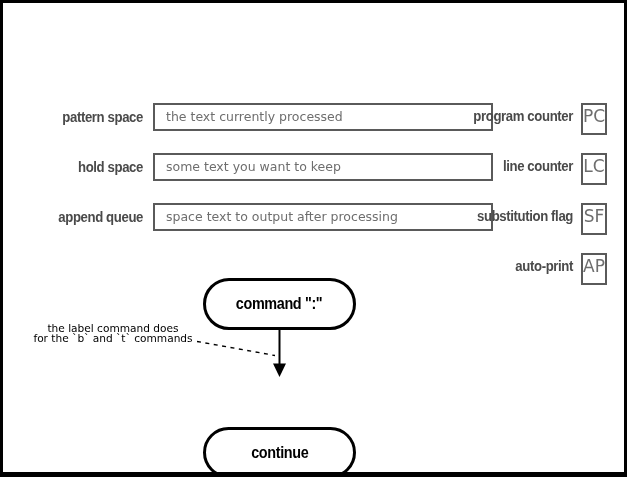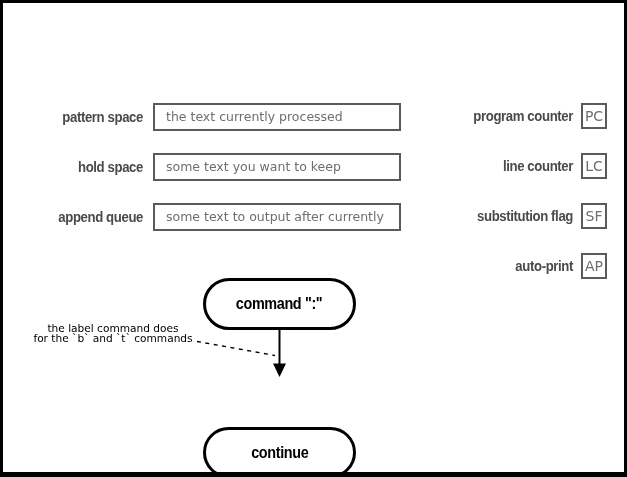--- a/index.html
+++ b/index.html
@@ -25,42 +25,42 @@
   }
   
   .reg-label{
     position:absolute;left:0;width:140px;height:28px;line-height:28px;
     text-align:right;font-weight:bold;font-size:14px;color:#4a4a4a;
     letter-spacing:-0.4px;
     transform:scaleX(0.94);transform-origin:100% 50%;
     white-space:nowrap;
   }
   .reg-box{
-    position:absolute;left:150px;width:248px;height:28px;
+    position:absolute;left:150px;width:340px;height:28px;
     box-sizing:border-box;border:2px solid #5a5a5a;background:#fff;
   }
   .reg-box span{
     display:block;padding-left:11px;line-height:24px;
     font-family:"DejaVu Sans",sans-serif;font-size:12.5px;color:#6e6e6e;
     white-space:nowrap;
   }
   .row0{top:100px}.row1{top:150px}.row2{top:200px}.row3{top:250px}
   
   .flag-label{
     position:absolute;left:400px;width:170px;height:26px;line-height:26px;
     text-align:right;font-weight:bold;font-size:14px;color:#4a4a4a;
     letter-spacing:-0.4px;
     transform:scaleX(0.94);transform-origin:100% 50%;
     white-space:nowrap;
   }
   .flag-box{
-    position:absolute;left:578px;width:26px;height:26px;
+    position:absolute;left:578px;width:26px;height:32px;
     box-sizing:border-box;border:2px solid #5a5a5a;background:#fff;
     text-align:center;line-height:22px;
-    font-family:"DejaVu Sans",sans-serif;font-size:14px;color:#6e6e6e;
+    font-family:"DejaVu Sans",sans-serif;font-size:17px;color:#6e6e6e;
   }
   
   .node{
     position:absolute;left:200px;width:153px;height:52px;
     box-sizing:border-box;border:3px solid #000;border-radius:26px;
     background:#fff;display:flex;align-items:center;justify-content:center;
   }
   .node span{
     font-weight:bold;font-size:16px;color:#000;letter-spacing:-0.4px;
     transform:scaleX(0.9);white-space:nowrap;
@@ -86,21 +86,21 @@
     <span>the text currently processed</span>
   </div>
 
   <div class="reg-label row1">hold space</div>
   <div class="reg-box row1">
     <span>some text you want to keep</span>
   </div>
 
   <div class="reg-label row2">append queue</div>
   <div class="reg-box row2">
-    <span>some text to output after currently</span>
+    <span>space text to output after processing</span>
   </div>
 
   <div class="flag-label row0">program counter</div>
   <div class="flag-box row0">PC</div>
 
   <div class="flag-label row1">line counter</div>
   <div class="flag-box row1">LC</div>
 
   <div class="flag-label row2">substitution flag</div>
   <div class="flag-box row2">SF</div>

